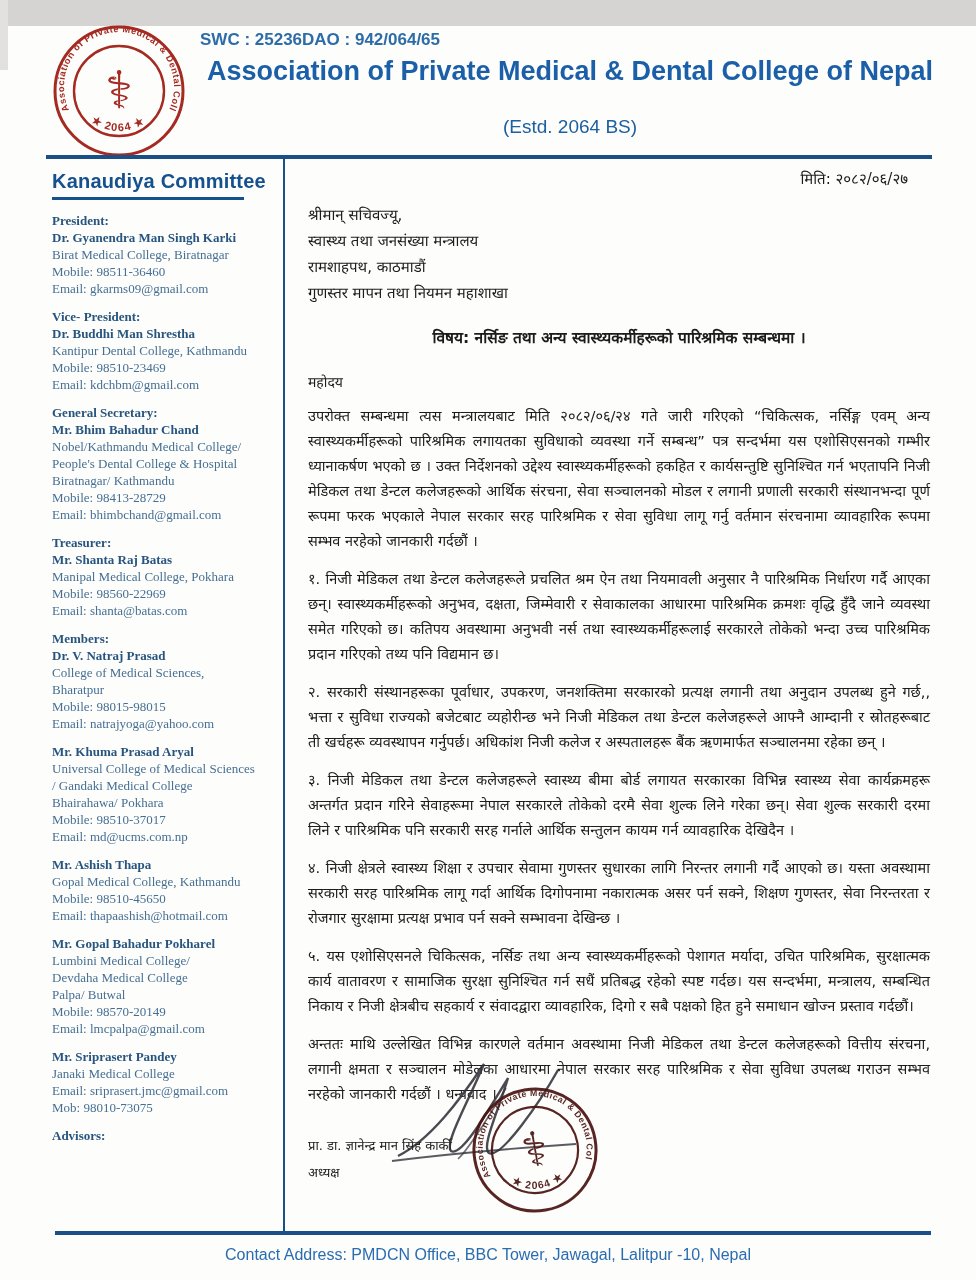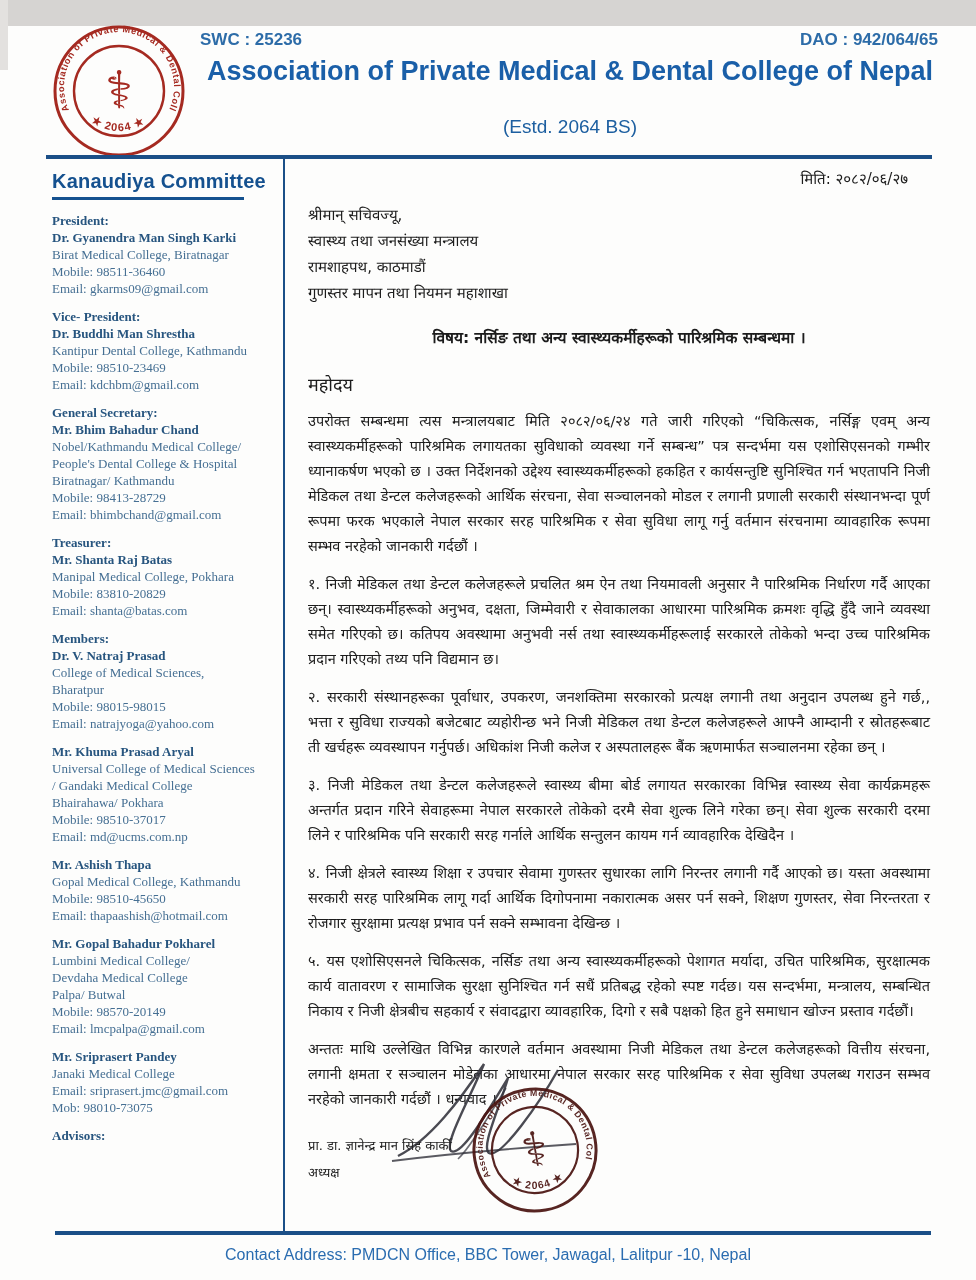--- a/index.html
+++ b/index.html
@@ -3,21 +3,21 @@
 <meta charset="utf-8">
 <style>
   html,body{margin:0;padding:0;background:#c9c7c5;}
   .page{position:relative;width:976px;height:1280px;background:#fdfdfc;overflow:hidden;
         font-family:"Liberation Serif", serif;}
   .scan-band{position:absolute;left:0;top:0;width:976px;height:26px;background:#d6d4d2;}
   .scan-edge{position:absolute;left:0;top:0;width:8px;height:70px;background:#e3e1df;}
 
   
   .logo-wrap{position:absolute;left:52px;top:24px;width:134px;height:134px;}
-  .reg-row{position:absolute;left:200px;top:30px;width:738px;display:flex;justify-content:space-between;
+  .reg-row{position:absolute;left:200px;top:30px;width:738px;display:flex;justify-content:flex-start;
            font-family:"Liberation Sans", sans-serif;font-weight:bold;font-size:17px;color:#2d6ca8;}
   .org-title{position:absolute;left:192px;top:56px;width:756px;text-align:center;
              font-family:"Liberation Sans", sans-serif;font-weight:bold;font-size:27px;color:#1a5fa8;}
   .estd{position:absolute;left:192px;top:116px;width:756px;text-align:center;
         font-family:"Liberation Sans", sans-serif;font-size:19px;color:#1d5fa0;}
   .header-rule{position:absolute;left:46px;top:155px;width:886px;height:4px;background:#1b4f87;}
 
   
   .sidebar{position:absolute;left:52px;top:170px;width:228px;}
   .sb-heading{font-family:"Liberation Sans", sans-serif;font-weight:bold;font-size:20px;color:#15518f;
@@ -32,21 +32,21 @@
   .sb-section:last-child .sb-line{font-weight:bold;color:#27557f;}
   .v-divider{position:absolute;left:283px;top:158px;width:2px;height:1073px;background:#1b4f87;}
 
   
   .letter{position:absolute;left:308px;top:162px;width:622px;color:#1c1c1c;}
   .letter-date{text-align:right;padding-right:22px;font-size:16px;margin-top:6px;
                font-family:"DejaVu Sans", sans-serif;font-size:15px;}
   .recipient{margin-top:14px;font-size:15px;line-height:26px;font-family:"DejaVu Sans", sans-serif;}
   .subject{margin-top:20px;text-align:center;font-weight:bold;font-size:15.5px;
            font-family:"DejaVu Sans", sans-serif;}
-  .salutation{margin-top:24px;font-size:18px;font-family:"DejaVu Sans", sans-serif;}
+  .salutation{margin-top:24px;font-size:14px;font-family:"DejaVu Sans", sans-serif;}
   .paragraphs p{margin:13px 0 0;text-align:justify;font-size:14.5px;line-height:25px;
                 font-family:"DejaVu Sans", sans-serif;}
 
   
   .signature-svg{position:absolute;left:388px;top:1058px;width:195px;height:108px;}
   .stamp-wrap{position:absolute;left:471px;top:1086px;width:128px;height:128px;transform:rotate(-10deg);opacity:.92;}
   .sig-block{position:absolute;left:308px;top:1136px;width:300px;font-family:"DejaVu Sans", sans-serif;
              font-size:13px;color:#222;}
   .sig-desig{margin-top:9px;}
 
@@ -124,21 +124,21 @@
             <div class="sb-line">Mobile: 98413-28729</div>
             <div class="sb-line">Email: bhimbchand@gmail.com</div>
           </div>
         </div>
         <div class="sb-section">
           <div class="sb-role">Treasurer:</div>
           <div class="sb-name">Mr. Shanta Raj Batas</div>
           <div>
 
           <div class="sb-line">Manipal Medical College, Pokhara</div>
-            <div class="sb-line">Mobile: 83810-20829</div>
+            <div class="sb-line">Mobile: 98560-22969</div>
             <div class="sb-line">Email: shanta@batas.com</div>
           </div>
         </div>
         <div class="sb-section">
           <div class="sb-role">Members:</div>
           <div class="sb-name">Dr. V. Natraj Prasad</div>
           <div>
 
           <div class="sb-line">College of Medical Sciences,</div>
             <div class="sb-line">Bharatpur</div>

